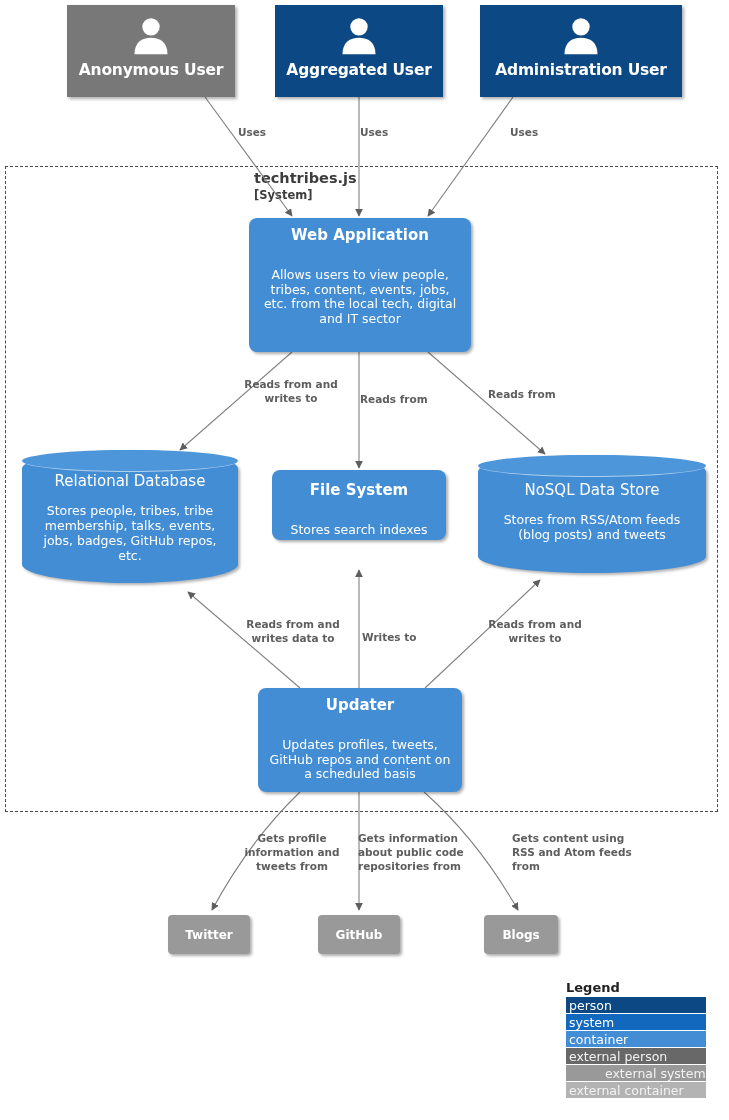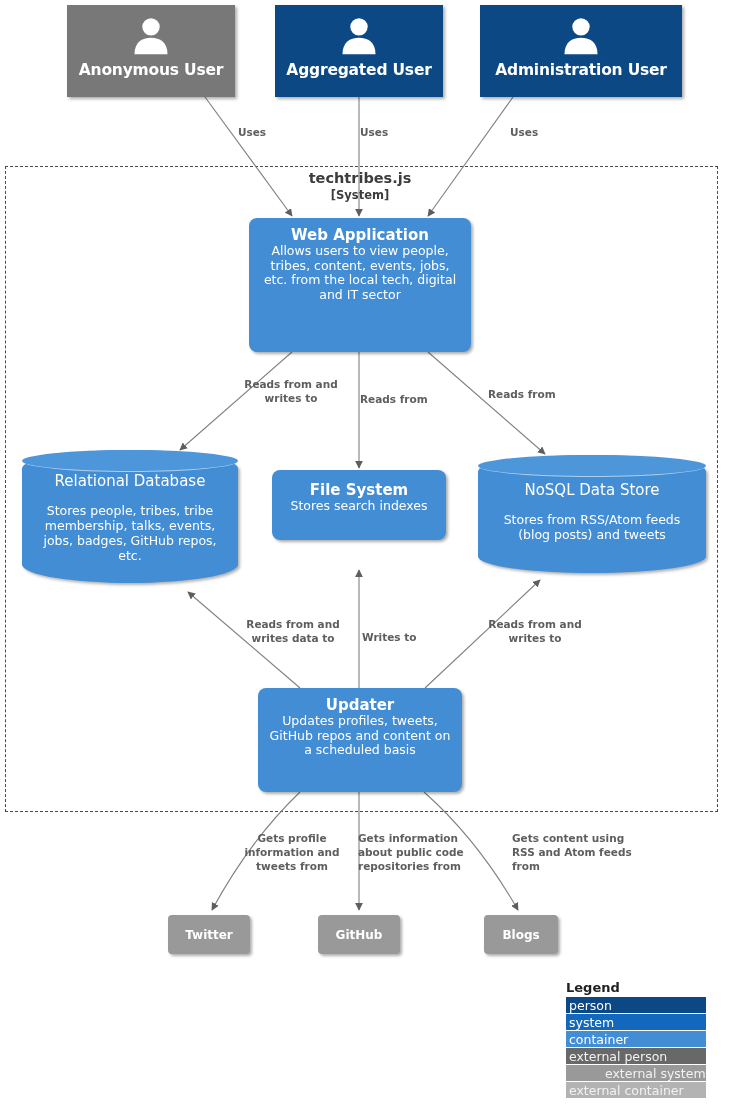--- a/index.html
+++ b/index.html
@@ -43,21 +43,21 @@
   }
   .person .title { font-size: 15.5px; margin-top: 4px; letter-spacing: -0.2px; }
   .person-glyph { width: 44px; height: 44px; display:block; }
 
   
   .boxnode {
     border-radius: 8px;
     padding: 9px 8px 8px 8px;
   }
   .boxnode .title { font-size: 15px; }
-  .boxnode .desc { font-size: 12.5px; margin-top: 0; }
+  .boxnode .desc { font-size: 12.5px; margin-top: 24px; }
 
   
   .cyl {
     position: absolute;
     text-align: center;
     color: #fff;
   }
   .cyl .cylbody {
     position: absolute; left: 0; top: 0; width: 100%; height: 100%;
     border-radius: 50% / 14%;
@@ -94,21 +94,20 @@
   }
 
   
   .boundary {
     position: absolute;
     border: 1.6px dashed #4a4a4a;
     background: transparent;
   }
   .boundary-label {
     position: absolute;
-    text-align: center;
     color: #3d3d3d;
   }
   .boundary-label .bname {
     font-size: 14.5px; font-weight: bold; line-height: 1.15;
   }
   .boundary-label .btype {
     font-size: 11.5px; font-weight: bold; margin-top: 1px;
   }
 
   

